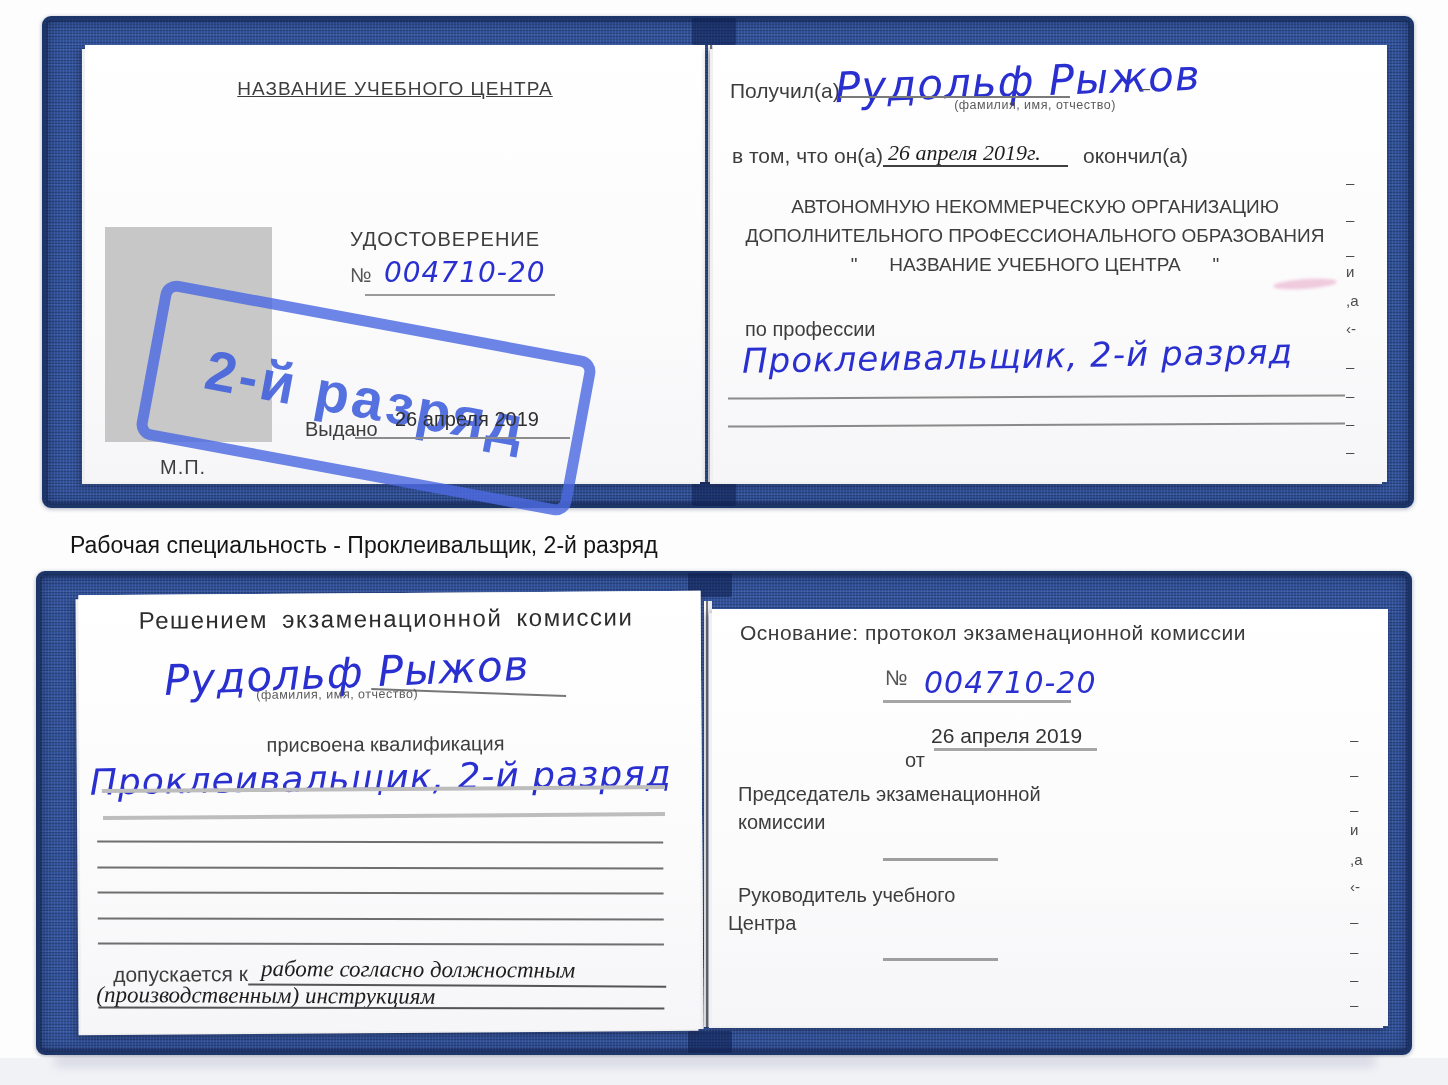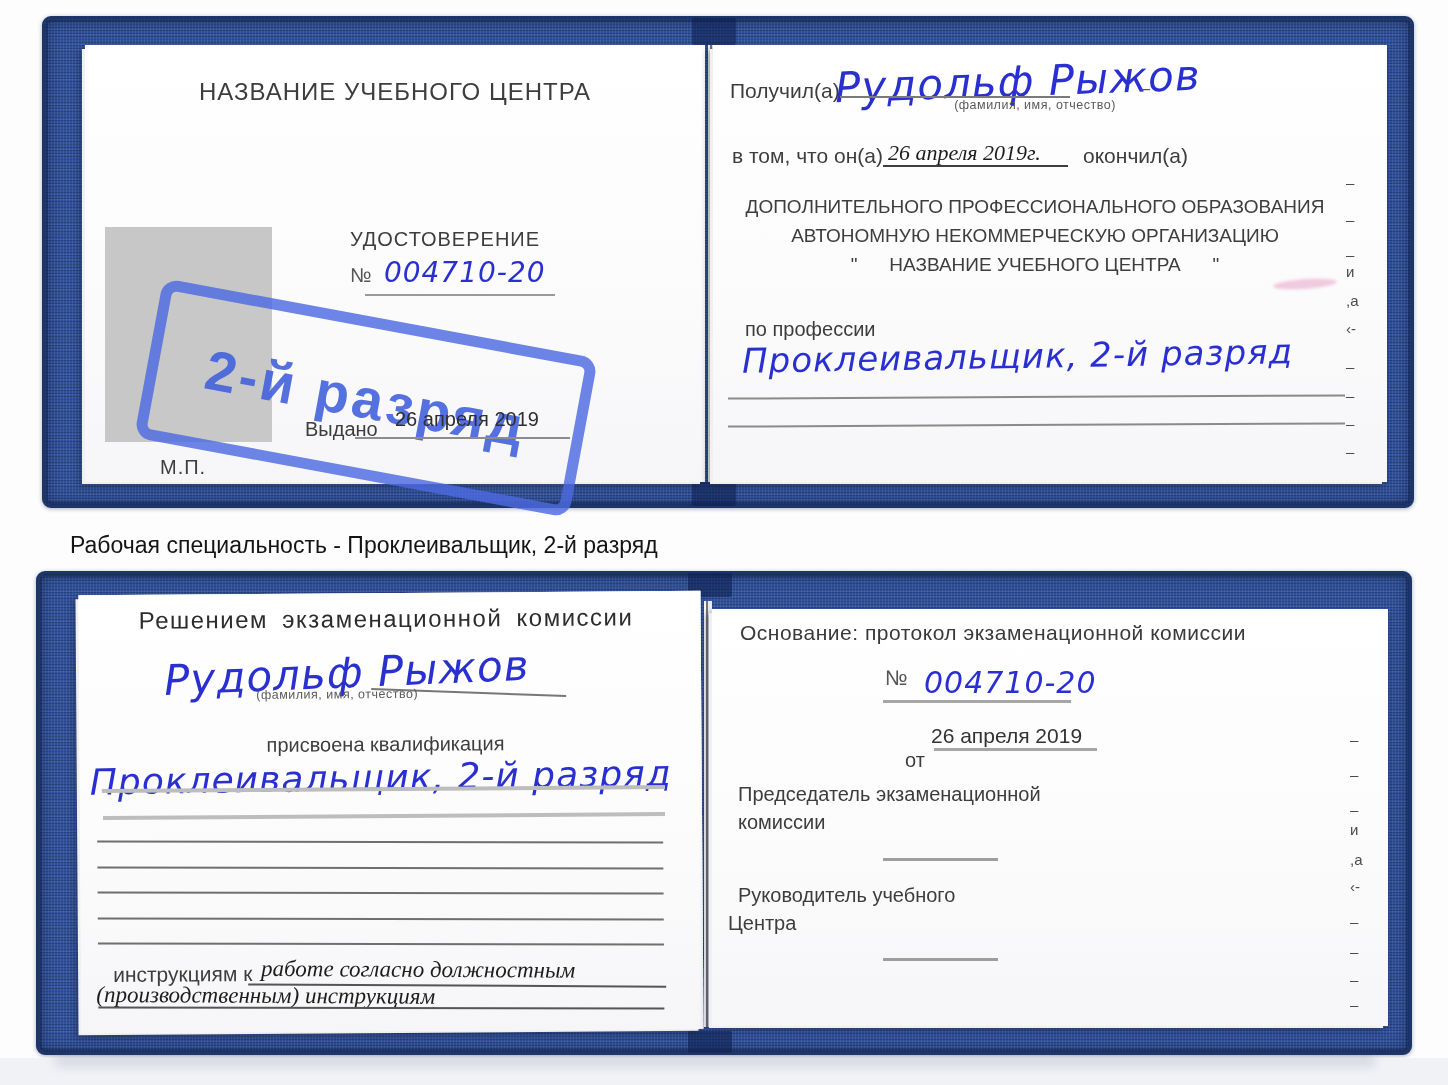--- a/index.html
+++ b/index.html
@@ -58,21 +58,21 @@
 <body>
 
 <div class="screenshot">
 
   <div class="abs" style="left:42px;top:16px;width:1372px;height:492px;">
     <div class="cover"></div>
     <div class="spine" style="left:650px;top:2px;width:44px;height:27px;"></div>
     <div class="spine" style="left:650px;top:466px;width:44px;height:24px;"></div>
 
     <div class="page" style="left:43px;top:29px;width:620px;height:437px;">
-      <div class="abs print center" style="left:0;top:33px;width:620px;font-size:24px;letter-spacing:1px;">НАЗВАНИЕ УЧЕБНОГО ЦЕНТРА</div>
+      <div class="abs print center" style="left:0;top:33px;width:620px;font-size:19px;letter-spacing:1px;text-decoration:underline;">НАЗВАНИЕ УЧЕБНОГО ЦЕНТРА</div>
 
       <div class="photo" style="left:20px;top:182px;width:167px;height:215px;"></div>
 
       <div class="abs print center" style="left:150px;top:183px;width:420px;font-size:20px;letter-spacing:1px;">УДОСТОВЕРЕНИЕ</div>
 
       <div class="abs nowrap" style="left:265px;top:211px;">
         <span style="font-size:20px;color:#555;">№</span>
         <span class="hw" style="font-size:28px;margin-left:8px;">004710-20</span>
       </div>
       <div class="rule" style="left:280px;top:249px;width:190px;background:#9a9a9a;"></div>
@@ -96,22 +96,22 @@
       <div class="rule" style="left:127px;top:51px;width:230px;background:#7a7a7a;"></div>
       <div class="abs hint center" style="left:172px;top:53px;width:300px;">(фамилия, имя, отчество)</div>
       <div class="abs" style="left:427px;top:33px;font-size:18px;color:#555;">–</div>
 
       <div class="abs print nowrap" style="left:19px;top:99px;font-size:21px;">в том, что он(а)</div>
       <div class="abs serif-it" style="left:175px;top:95px;font-size:22px;">26 апреля 2019г.</div>
       <div class="rule-dark" style="left:170px;top:120px;width:185px;background:#3f3f3f;"></div>
       <div class="abs print nowrap" style="left:370px;top:99px;font-size:21px;">окончил(а)</div>
 
       <div class="abs print center" style="left:2px;top:147px;width:640px;font-size:19px;line-height:29px;">
+        <div>АВТОНОМНУЮ НЕКОММЕРЧЕСКУЮ ОРГАНИЗАЦИЮ</div>
         <div>ДОПОЛНИТЕЛЬНОГО ПРОФЕССИОНАЛЬНОГО ОБРАЗОВАНИЯ</div>
-        <div>АВТОНОМНУЮ НЕКОММЕРЧЕСКУЮ ОРГАНИЗАЦИЮ</div>
         <div class="pre">"      НАЗВАНИЕ УЧЕБНОГО ЦЕНТРА      "</div>
       </div>
 
       <div class="abs print nowrap" style="left:32px;top:273px;font-size:20px;">по профессии</div>
       <div class="abs hw" style="left:29px;top:291px;font-size:34px;transform:rotate(-1deg);">Проклеивальщик, 2-й разряд</div>
       <div class="rule" style="left:15px;top:351px;width:617px;transform:rotate(-0.3deg);"></div>
       <div class="rule" style="left:15px;top:379px;width:617px;transform:rotate(-0.3deg);"></div>
 
       <span class="mark" style="left:633px;top:130px;">–</span>
       <span class="mark" style="left:633px;top:167px;">–</span>
@@ -146,21 +146,21 @@
       <div class="abs hw" style="left:10px;top:164px;font-size:36px;transform:rotate(-0.5deg);">Проклеивальщик, 2-й разряд</div>
 
       <div class="rule-light" style="left:22px;top:194px;width:563px;"></div>
       <div class="rule-light" style="left:23px;top:221px;width:562px;"></div>
       <div class="rule" style="left:17px;top:248px;width:566px;background:#6f6f6f;transform:rotate(0.5deg);"></div>
       <div class="rule" style="left:17px;top:274px;width:566px;background:#6f6f6f;transform:rotate(0.5deg);"></div>
       <div class="rule" style="left:17px;top:299px;width:566px;background:#6f6f6f;transform:rotate(0.5deg);"></div>
       <div class="rule" style="left:17px;top:325px;width:566px;background:#6f6f6f;transform:rotate(0.5deg);"></div>
       <div class="rule" style="left:17px;top:350px;width:566px;background:#6f6f6f;transform:rotate(0.5deg);"></div>
 
-      <div class="abs print nowrap" style="left:32px;top:368px;font-size:21px;">инструкциям к</div>
+      <div class="abs print nowrap" style="left:32px;top:368px;font-size:21px;">допускается к</div>
       <div class="abs serif-it" style="left:180px;top:364px;font-size:23px;transform:rotate(0.7deg);">работе согласно должностным</div>
       <div class="rule-dark" style="left:167px;top:392px;width:418px;background:#555;transform:rotate(0.7deg);"></div>
       <div class="abs serif-it" style="left:15px;top:389px;font-size:23px;transform:rotate(0.7deg);">(производственным) инструкциям</div>
       <div class="rule-dark" style="left:17px;top:414px;width:566px;background:#555;transform:rotate(0.5deg);"></div>
     </div>
 
     <div class="gap" style="left:668px;top:30px;width:8px;height:426px;"></div>
 
     <div class="page" style="left:676px;top:38px;width:676px;height:417px;">
       <div class="abs print nowrap" style="left:28px;top:12px;font-size:21px;letter-spacing:.5px;color:#3a3a3a;">Основание:  протокол  экзаменационной  комиссии</div>

